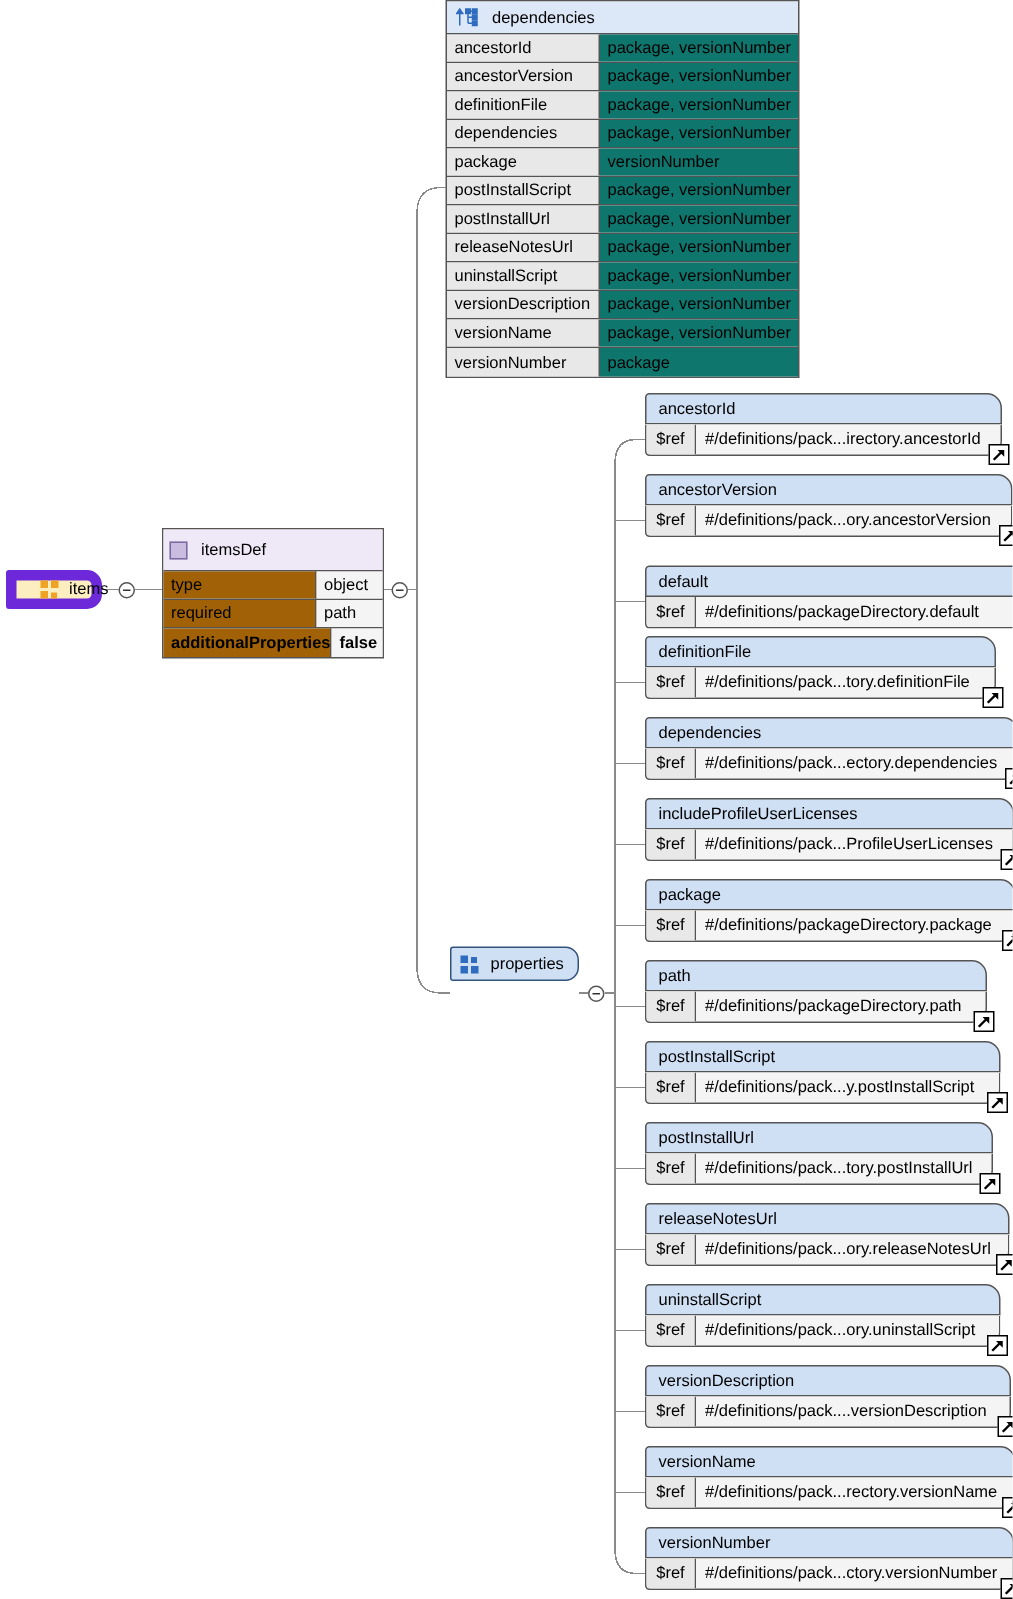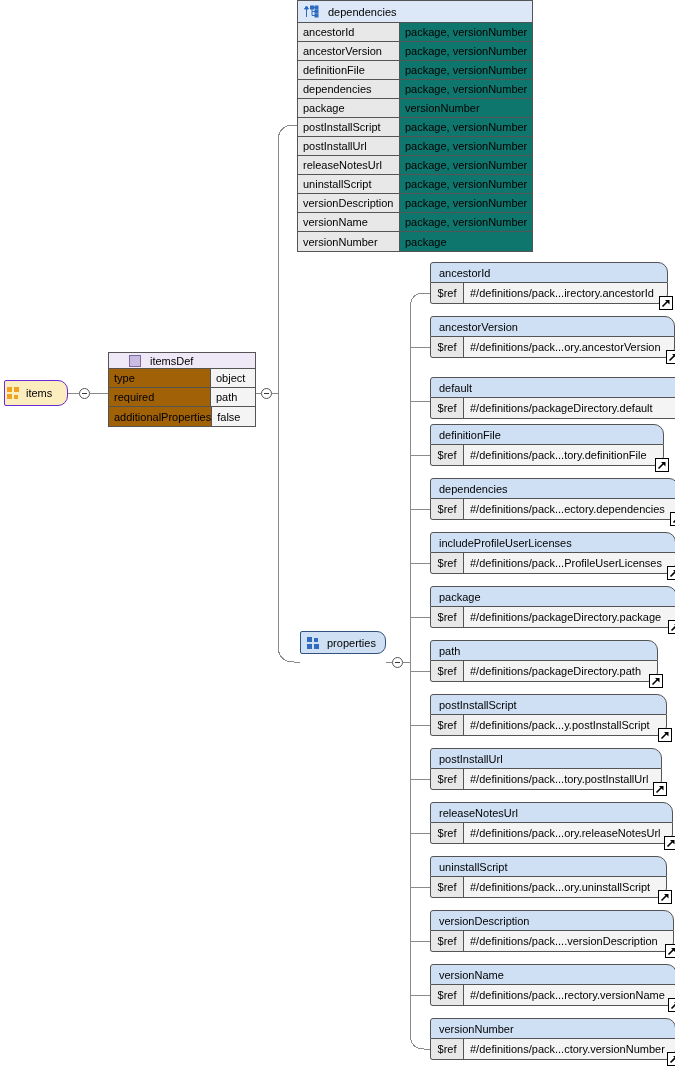--- a/index.html
+++ b/index.html
@@ -36,26 +36,26 @@
   
   .node { position: absolute; }
 
   
   .items-node {
     left: 4px;
     top: 380px;
     width: 64px;
     height: 26px;
     background: #fdeec0;
-    border: 1px solid #6d28d9;
+    border: 7px solid #6d28d9;
     border-radius: 2px 10px 10px 2px;
     box-sizing: border-box;
     display: flex;
     align-items: center;
-    padding-left: 2px;
+    padding-left: 16px;
   }
   .items-label {
     font-size: 11px;
     color: #000;
     margin-left: 6px;
   }
   .ico-items {
     width: 13px; height: 13px;
     position: relative;
     flex: 0 0 auto;
@@ -90,43 +90,43 @@
   
   .def-table {
     left: 108px;
     top: 352px;
     width: 148px;
     border: 1px solid #545454;
     box-sizing: border-box;
     background: #fff;
   }
   .def-head {
-    height: 16px;
+    height: 28px;
     background: #efe9f7;
     border-bottom: 1px solid #545454;
     display: flex;
     align-items: center;
-    padding-left: 20px;
+    padding-left: 4px;
     box-sizing: border-box;
   }
   .ico-def {
     width: 12px; height: 12px;
     background: #c9bce0;
     border: 1px solid #7b6aa0;
     box-sizing: border-box;
     flex: 0 0 auto;
   }
   .def-head-label { margin-left: 9px; font-size: 11px; }
   .def-row {
     display: flex;
     height: 19px;
     border-bottom: 1px solid #545454;
     box-sizing: border-box;
   }
-  .def-row:last-child { border-bottom: none; }
+  .def-row:last-child { border-bottom: none; font-weight: bold; }
   .def-k {
     flex: 0 0 102px;
     background: #a16207;
     border-right: 1px solid #545454;
     box-sizing: border-box;
     padding-left: 5px;
     display: flex; align-items: center;
     font-size: 11px;
   }
   .def-v {

